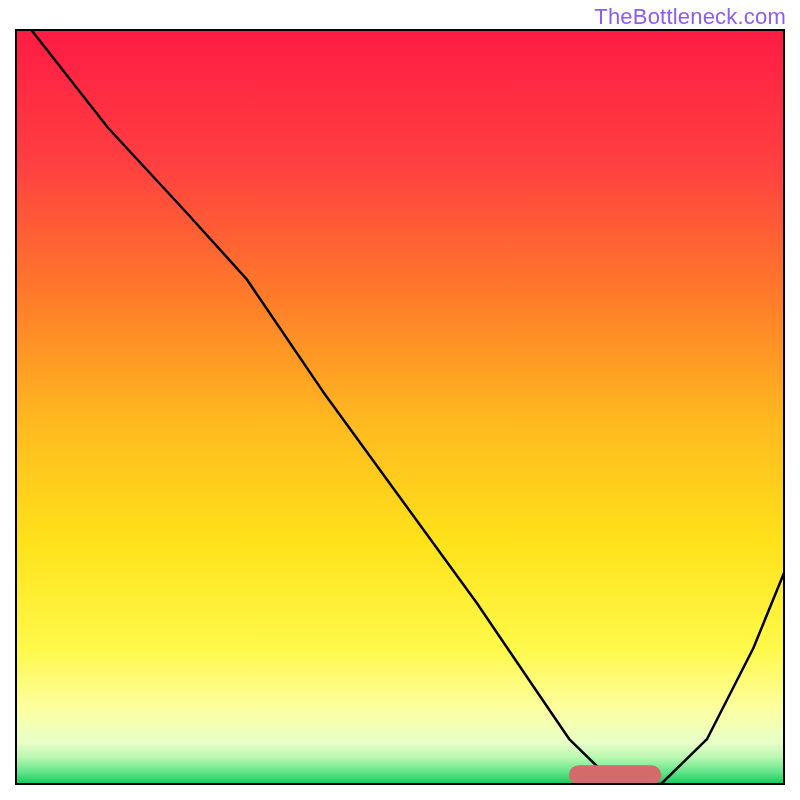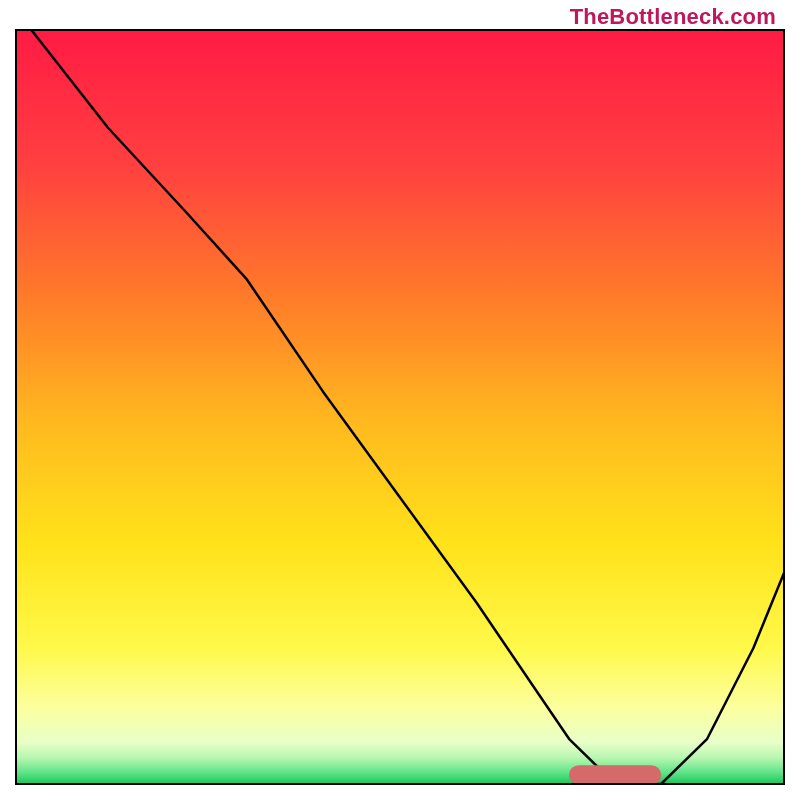--- a/index.html
+++ b/index.html
@@ -11,24 +11,24 @@
     font-family: Arial, Helvetica, sans-serif;
   }
   .container {
     position: relative;
     width: 800px;
     height: 800px;
   }
   .watermark {
     position: absolute;
     top: 4px;
-    right: 24px;
+    right: 14px;
     font-size: 22px;
-    font-weight: 700;
-    color: #be185d;
+    font-weight: 400;
+    color: #8b5cf6;
     letter-spacing: 0.2px;
     z-index: 5;
   }
   svg.plot {
     position: absolute;
     top: 0;
     left: 0;
   }
 </style>
 </head>

